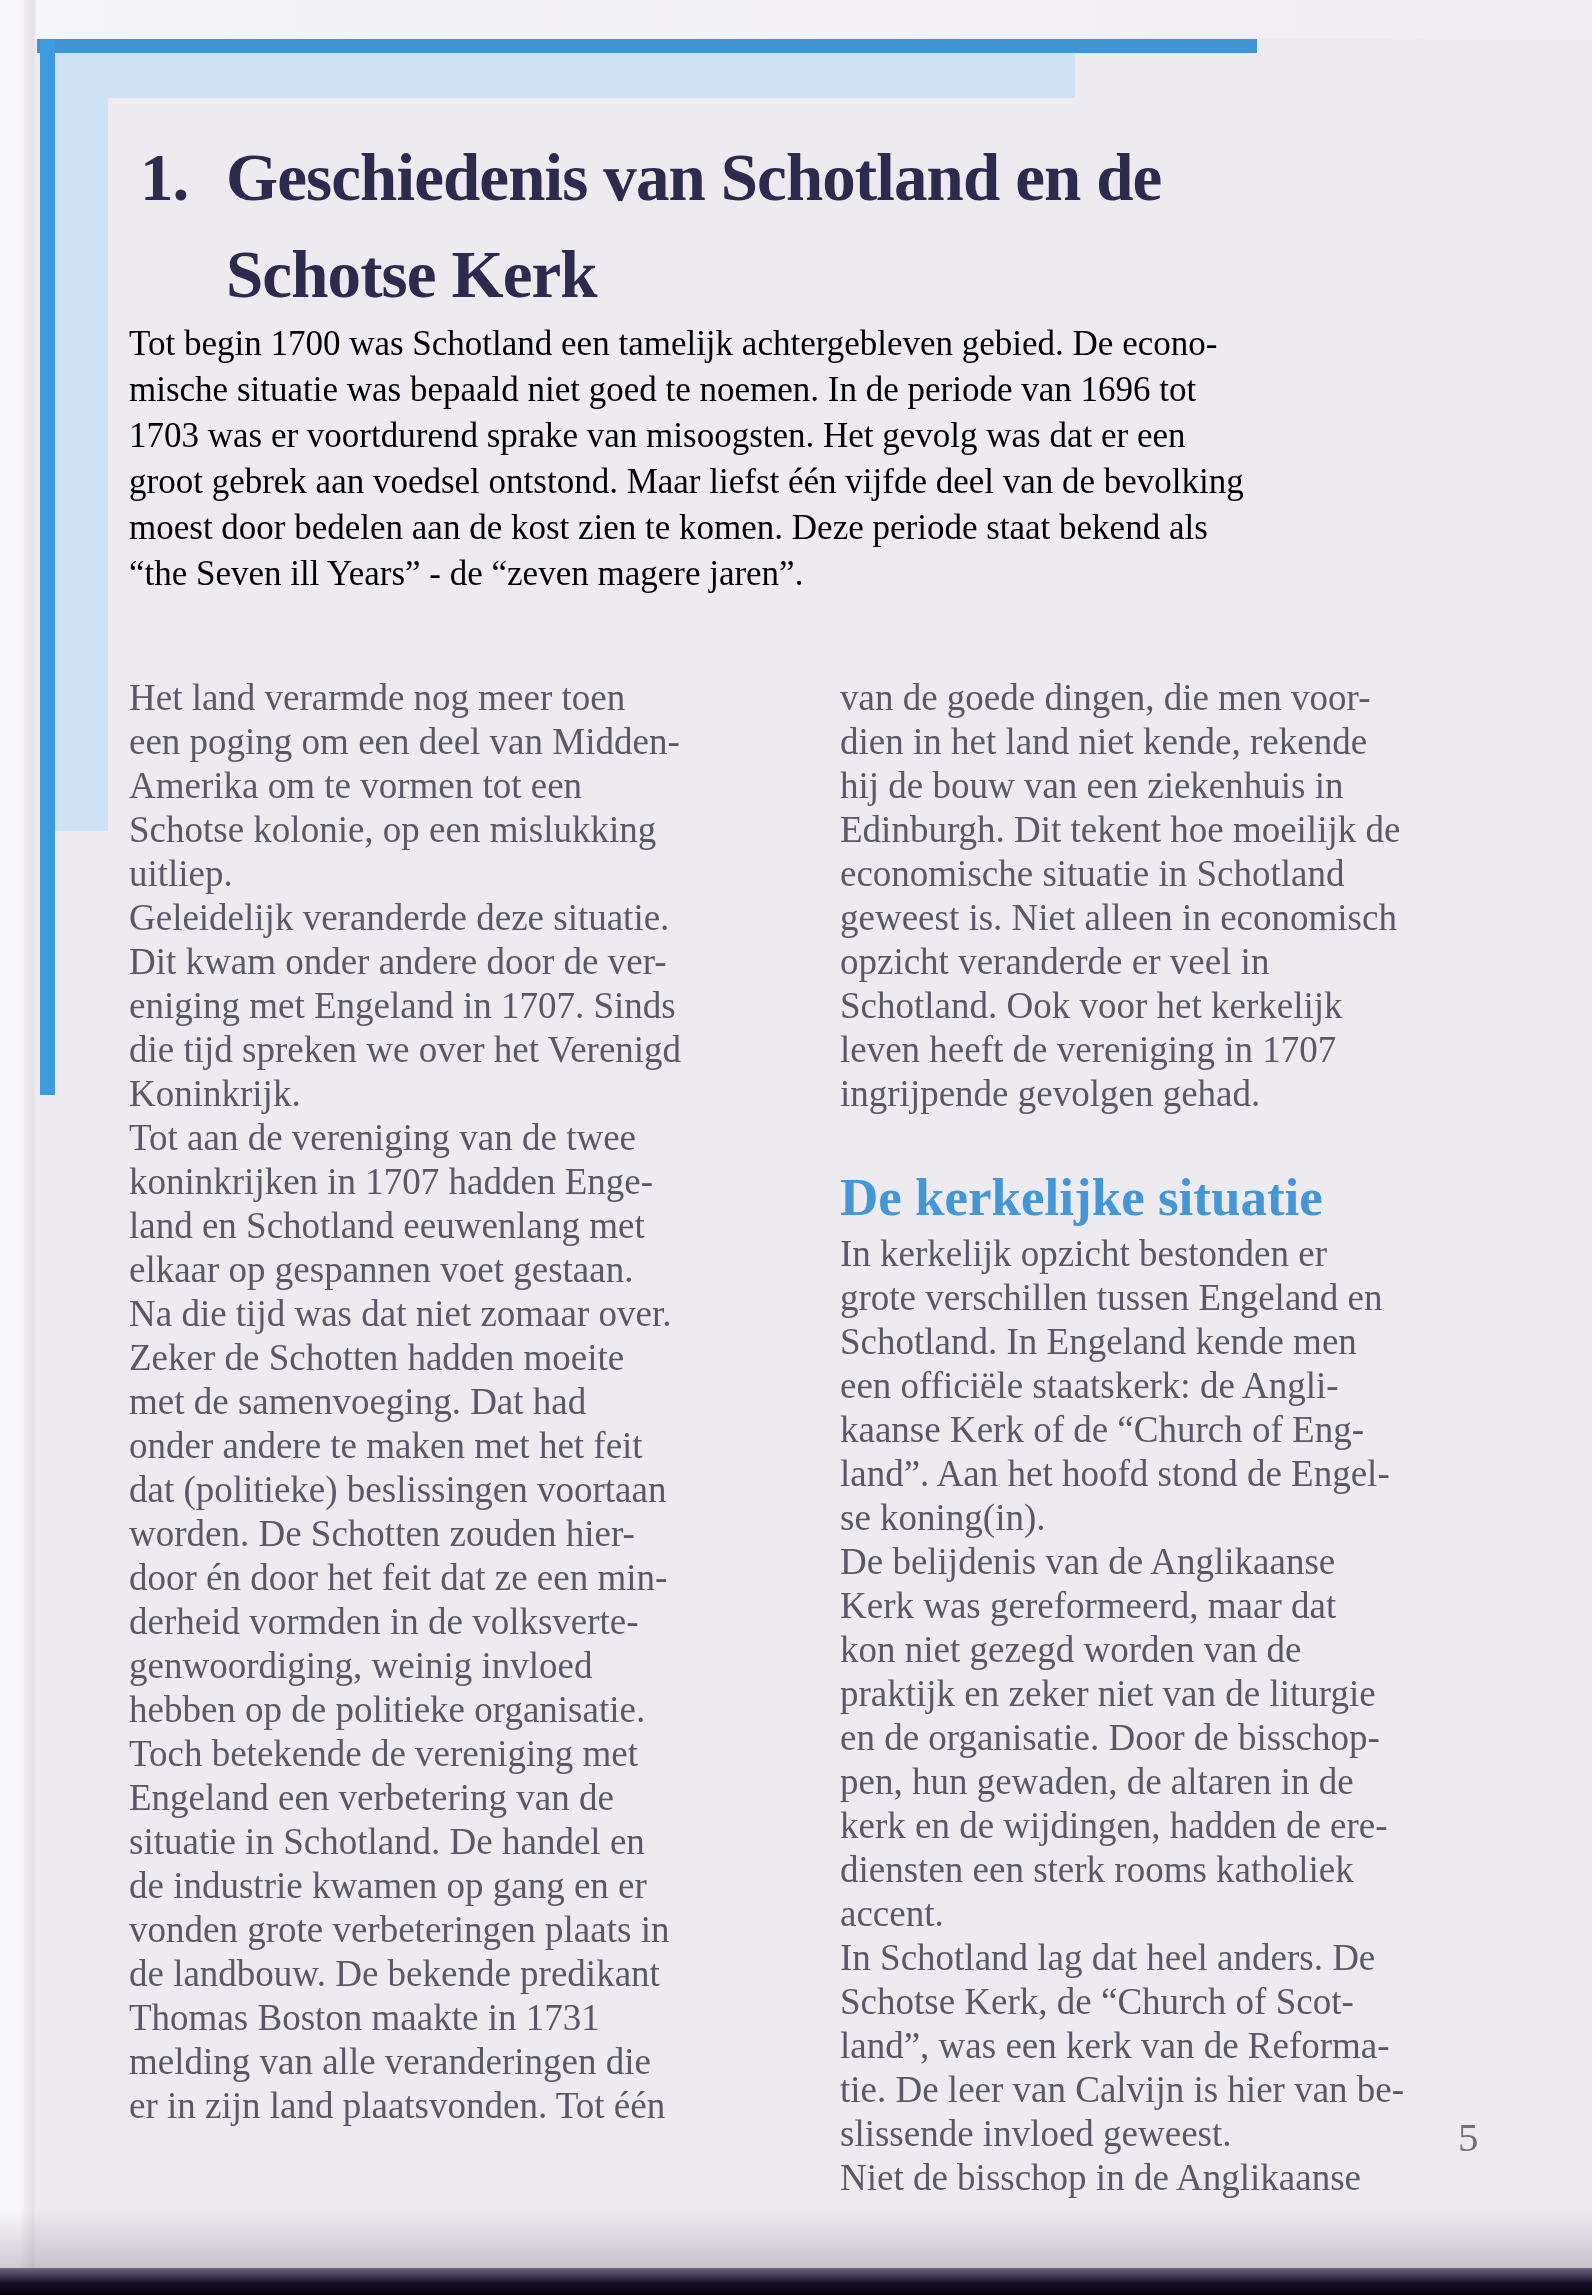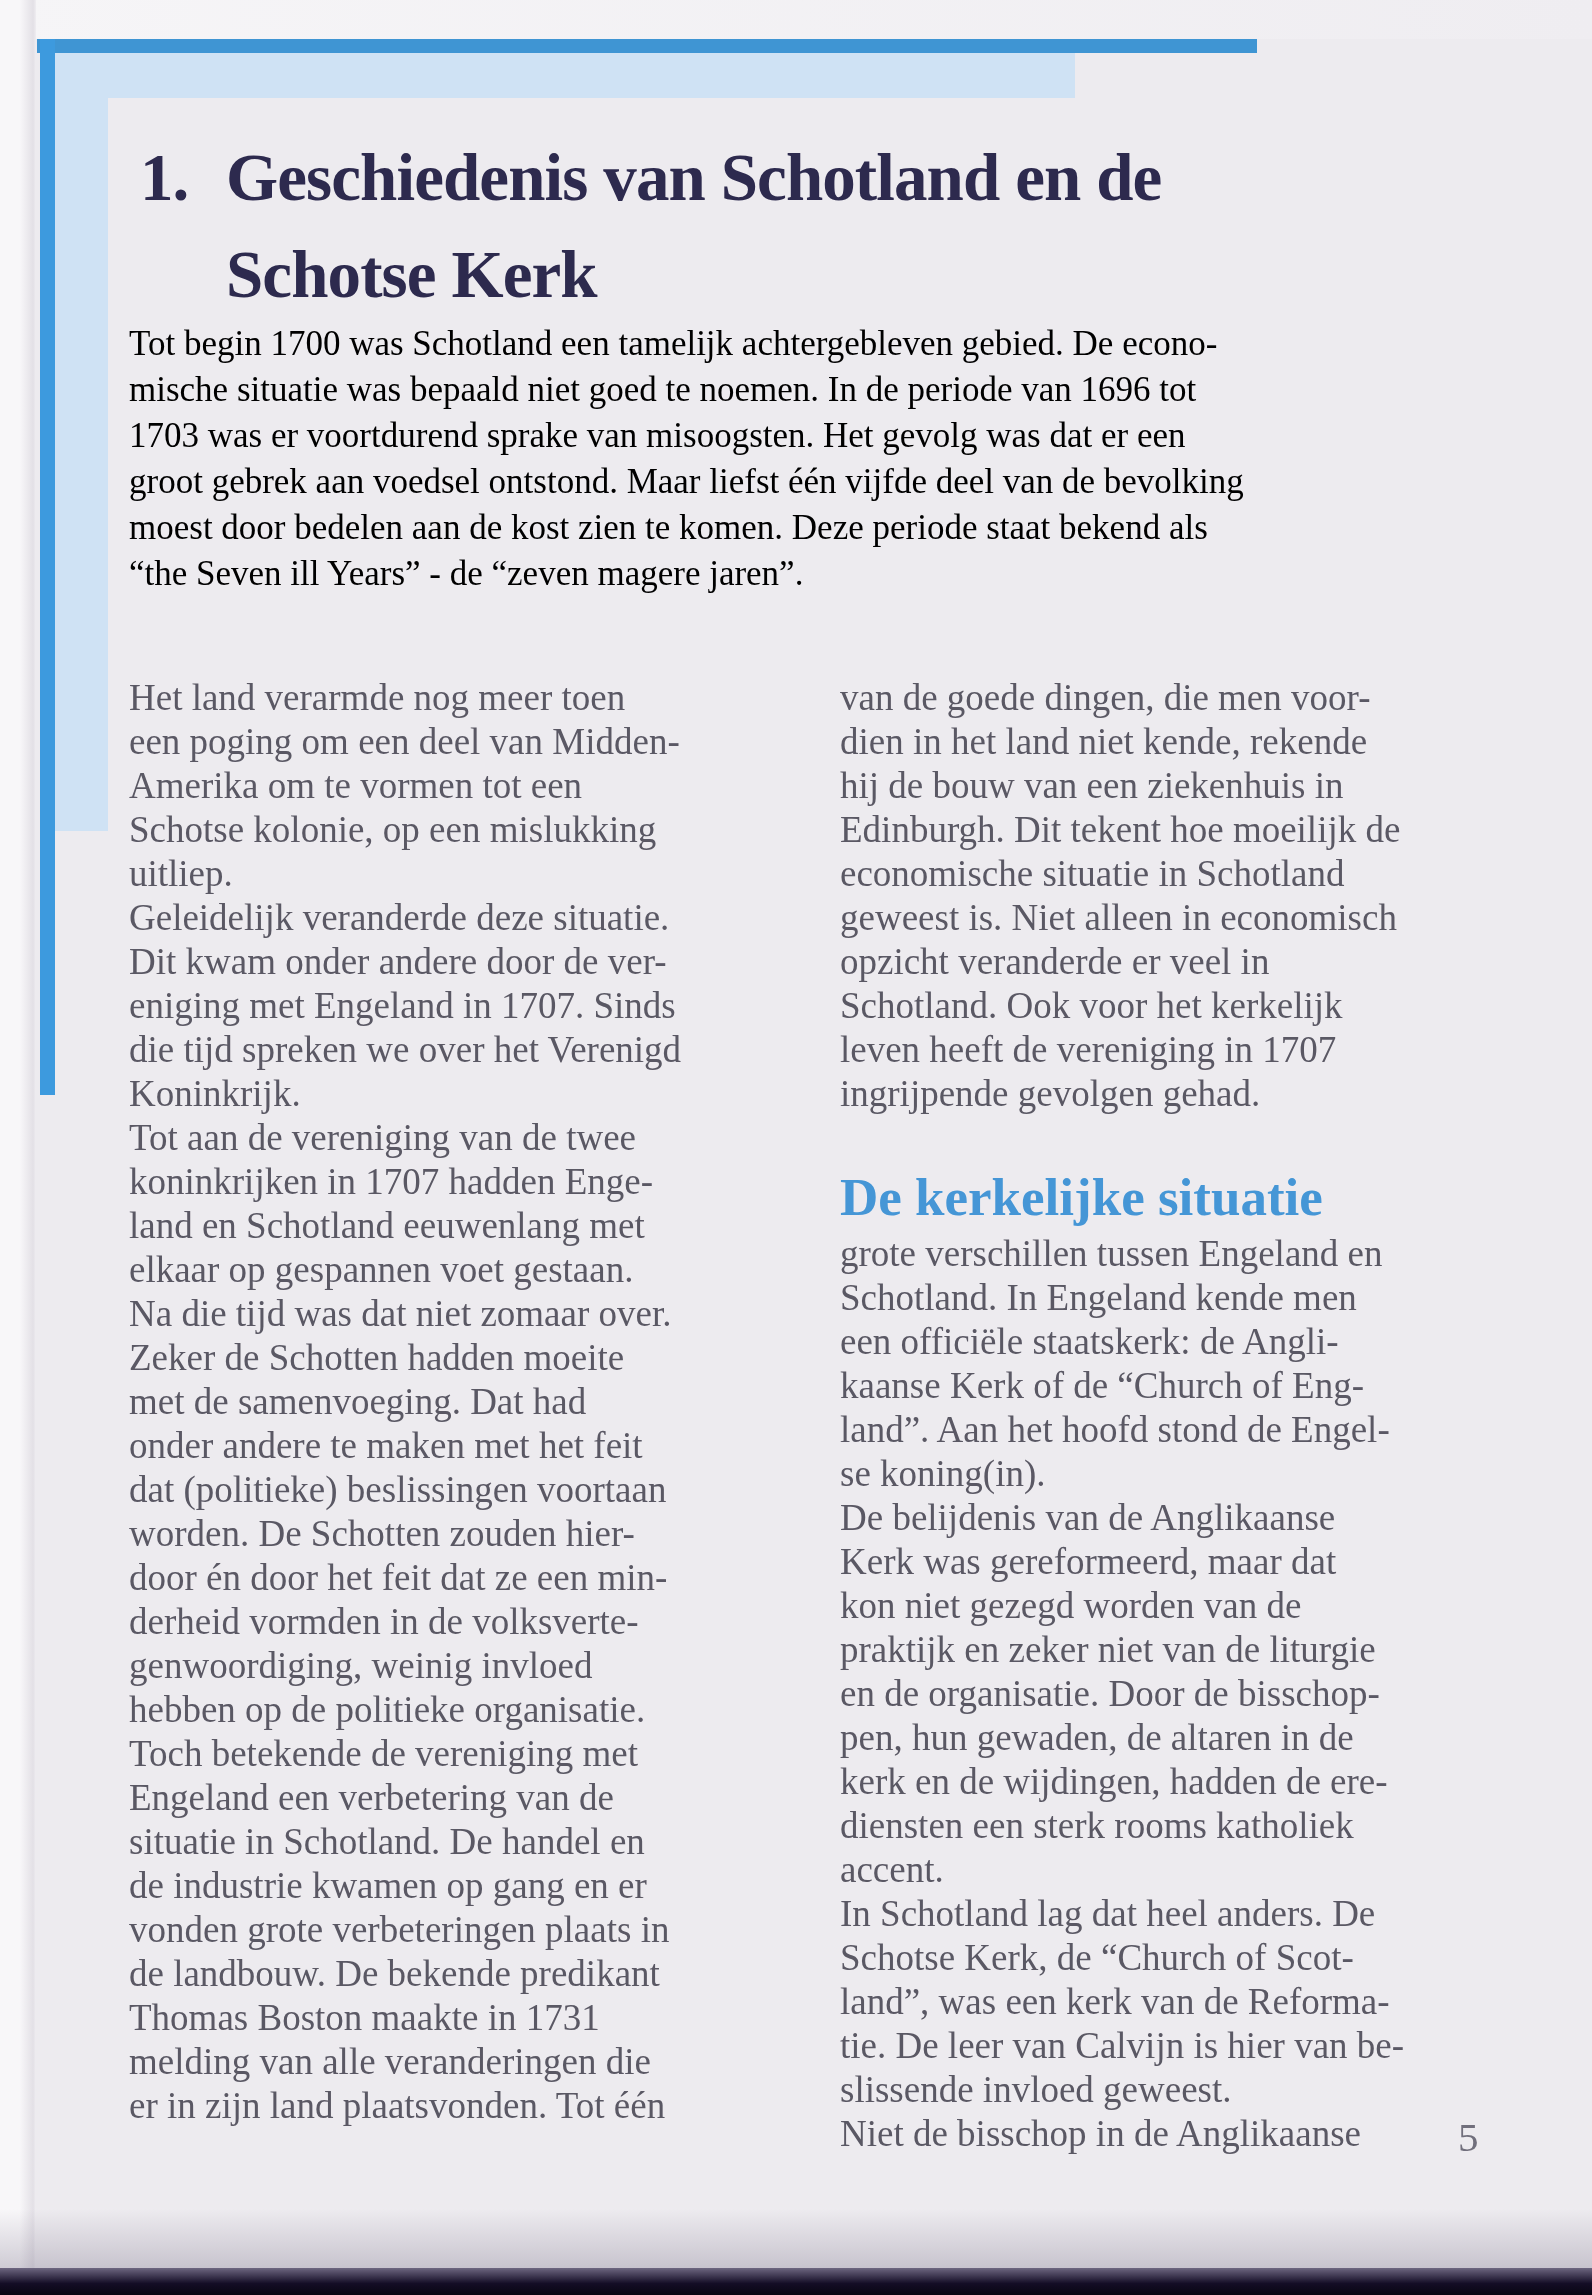--- a/index.html
+++ b/index.html
@@ -117,20 +117,21 @@
         <div class="tline">Edinburgh. Dit tekent hoe moeilijk de</div>
         <div class="tline">economische situatie in Schotland</div>
         <div class="tline">geweest is. Niet alleen in economisch</div>
         <div class="tline">opzicht veranderde er veel in</div>
         <div class="tline">Schotland. Ook voor het kerkelijk</div>
         <div class="tline">leven heeft de vereniging in 1707</div>
         <div class="tline">ingrijpende gevolgen gehad.</div>
       </div>
     <div class="section-heading">De kerkelijke situatie</div>
     <div>
+        <div class="tline">In kerkelijk opzicht bestonden er</div>
         <div class="tline">grote verschillen tussen Engeland en</div>
         <div class="tline">Schotland. In Engeland kende men</div>
         <div class="tline">een officiële staatskerk: de Angli-</div>
         <div class="tline">kaanse Kerk of de “Church of Eng-</div>
         <div class="tline">land”. Aan het hoofd stond de Engel-</div>
         <div class="tline">se koning(in).</div>
         <div class="tline">De belijdenis van de Anglikaanse</div>
         <div class="tline">Kerk was gereformeerd, maar dat</div>
         <div class="tline">kon niet gezegd worden van de</div>
         <div class="tline">praktijk en zeker niet van de liturgie</div>

